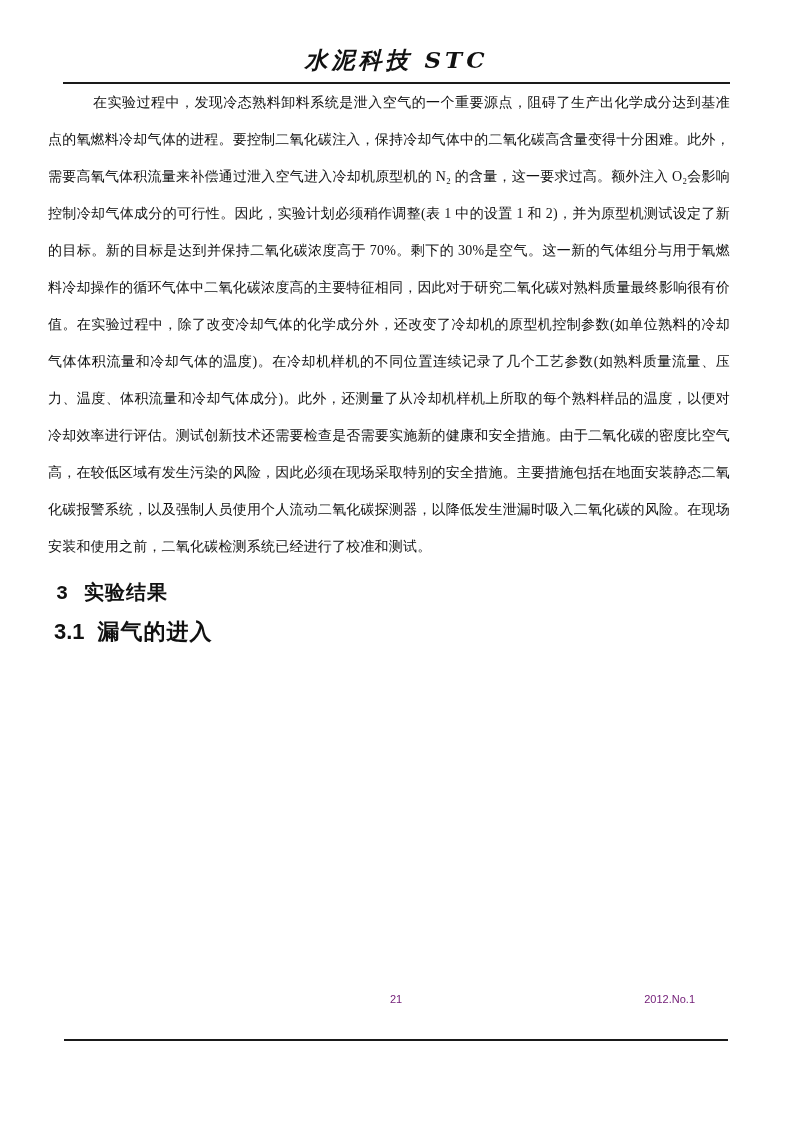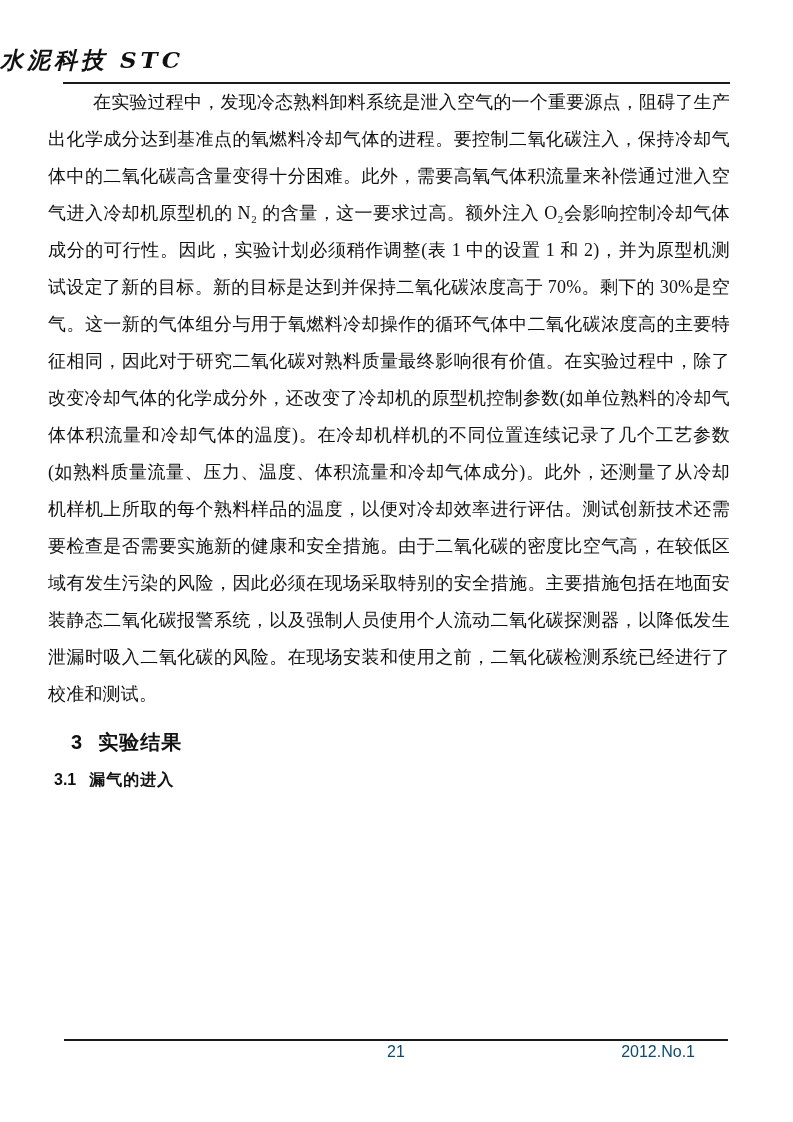--- a/index.html
+++ b/index.html
@@ -17,20 +17,21 @@
     outline: 1px solid #e8e8e8;
     overflow: hidden;
   }
   .journal-title {
     position: absolute;
     top: 42px;
     left: 0;
     width: 100%;
     height: 36px;
     line-height: 36px;
+    text-align: center;
     font-family: "DejaVu Serif", serif;
     font-style: italic;
     font-weight: 600;
     font-size: 23px;
     letter-spacing: 4px;
   }
   .header-rule {
     position: absolute;
     top: 82px;
     left: 63px;
@@ -39,62 +40,62 @@
     border-top: 2px solid #1a1a1a;
   }
   .content {
     position: absolute;
     top: 84px;
     left: 48px;
     width: 682px;
   }
   .para {
     margin: 0;
-    font-size: 18px;
+    font-size: 14px;
     line-height: 37px;
     text-align: justify;
     text-indent: 45px;
     letter-spacing: 0.2px;
   }
   .para-2 { margin-top: 6px; }
   .h-sec {
-    margin: 14px 0 0 23px;
-    font-family: Liberation Sans, sans-serif;
+    margin: 14px 0 0 8px;
+    font-family: Liberation Mono, monospace;
     font-weight: bold;
     font-size: 20px;
     line-height: 30px;
     letter-spacing: 1px;
   }
   .h-sec .h-num { margin-right: 16px; letter-spacing: 0; }
   .h-sub {
     margin: 9px 0 0 6px;
     font-family: "Liberation Sans", "DejaVu Sans", sans-serif;
     font-weight: bold;
-    font-size: 16px;
+    font-size: 22px;
     line-height: 27px;
     letter-spacing: 1px;
   }
   .h-sub .h-num { margin-right: 13px; letter-spacing: 0; }
   .footer-rule {
     position: absolute;
     top: 1039px;
     left: 64px;
     width: 664px;
     height: 0;
     border-top: 2px solid #1a1a1a;
   }
   .footer-row {
     position: absolute;
-    top: 1043px;
+    top: 993px;
     left: 64px;
     width: 664px;
     height: 18px;
     font-family: "Liberation Sans", "DejaVu Sans", sans-serif;
-    font-size: 16px;
-    color: #0c4a6e;
+    font-size: 11px;
+    color: #701a75;
   }
   .page-num {
     position: absolute;
     left: 50%;
     transform: translateX(-50%);
   }
   .issue-label {
     position: absolute;
     right: 33px;
   }

